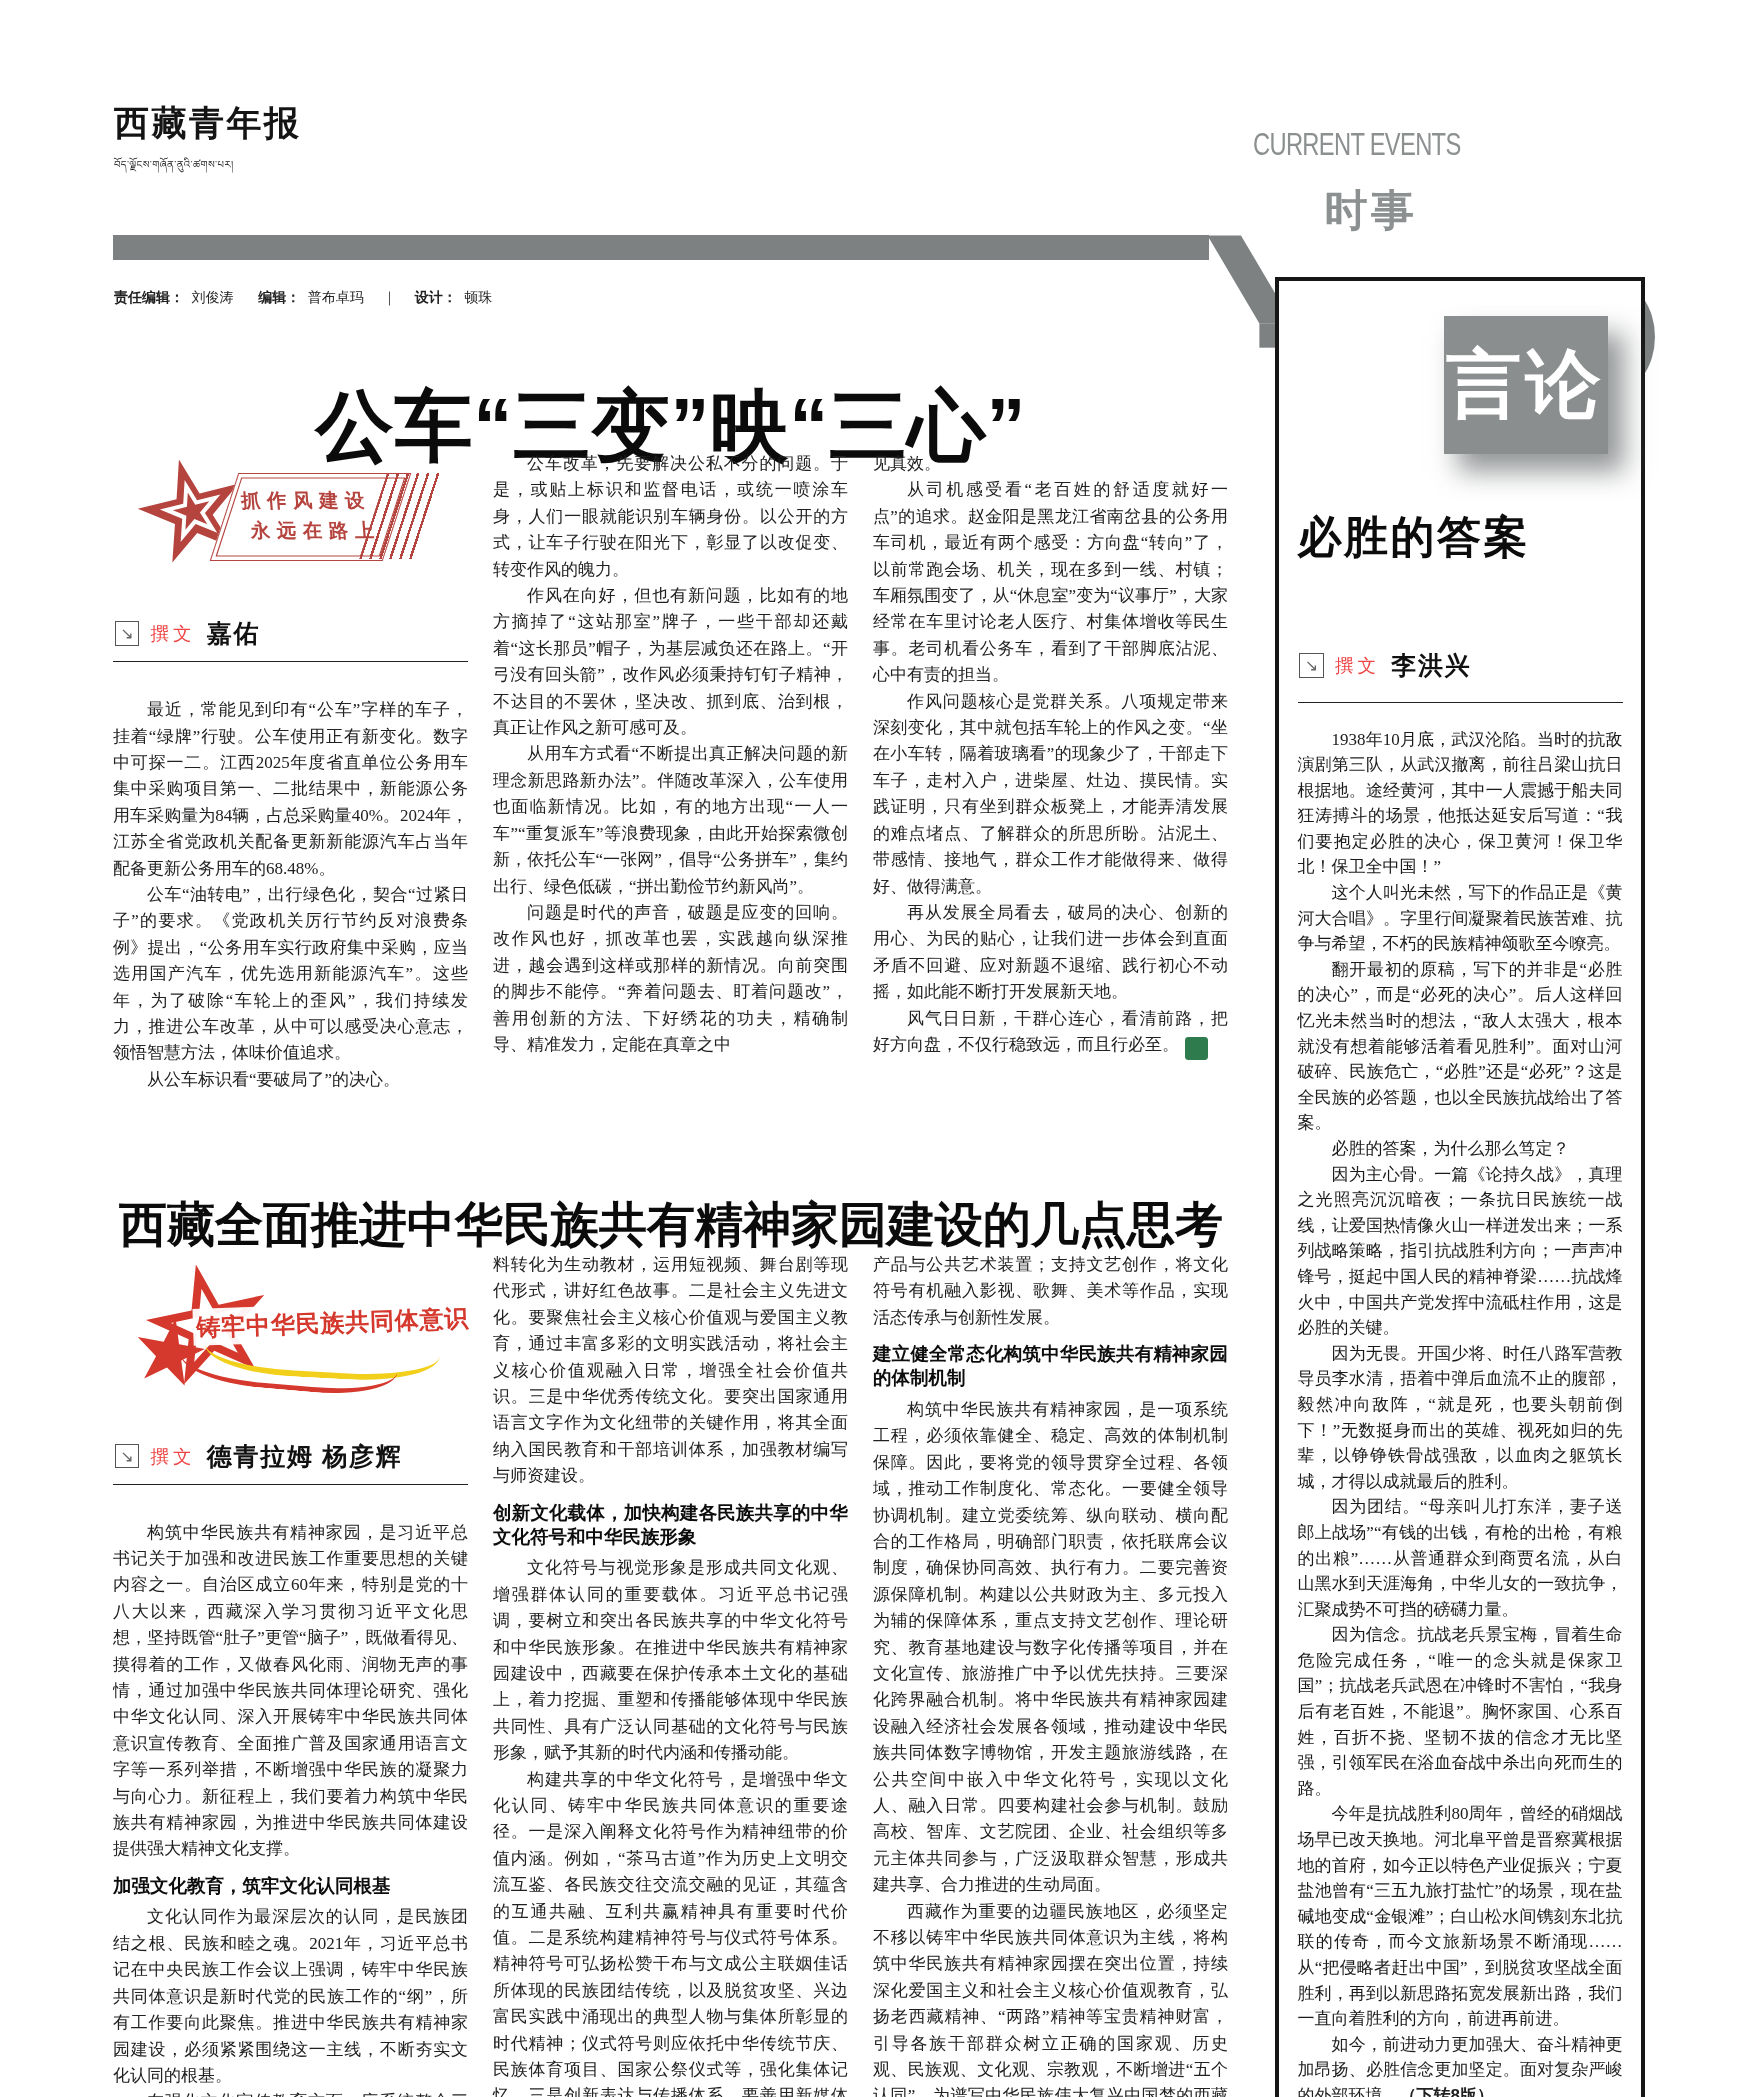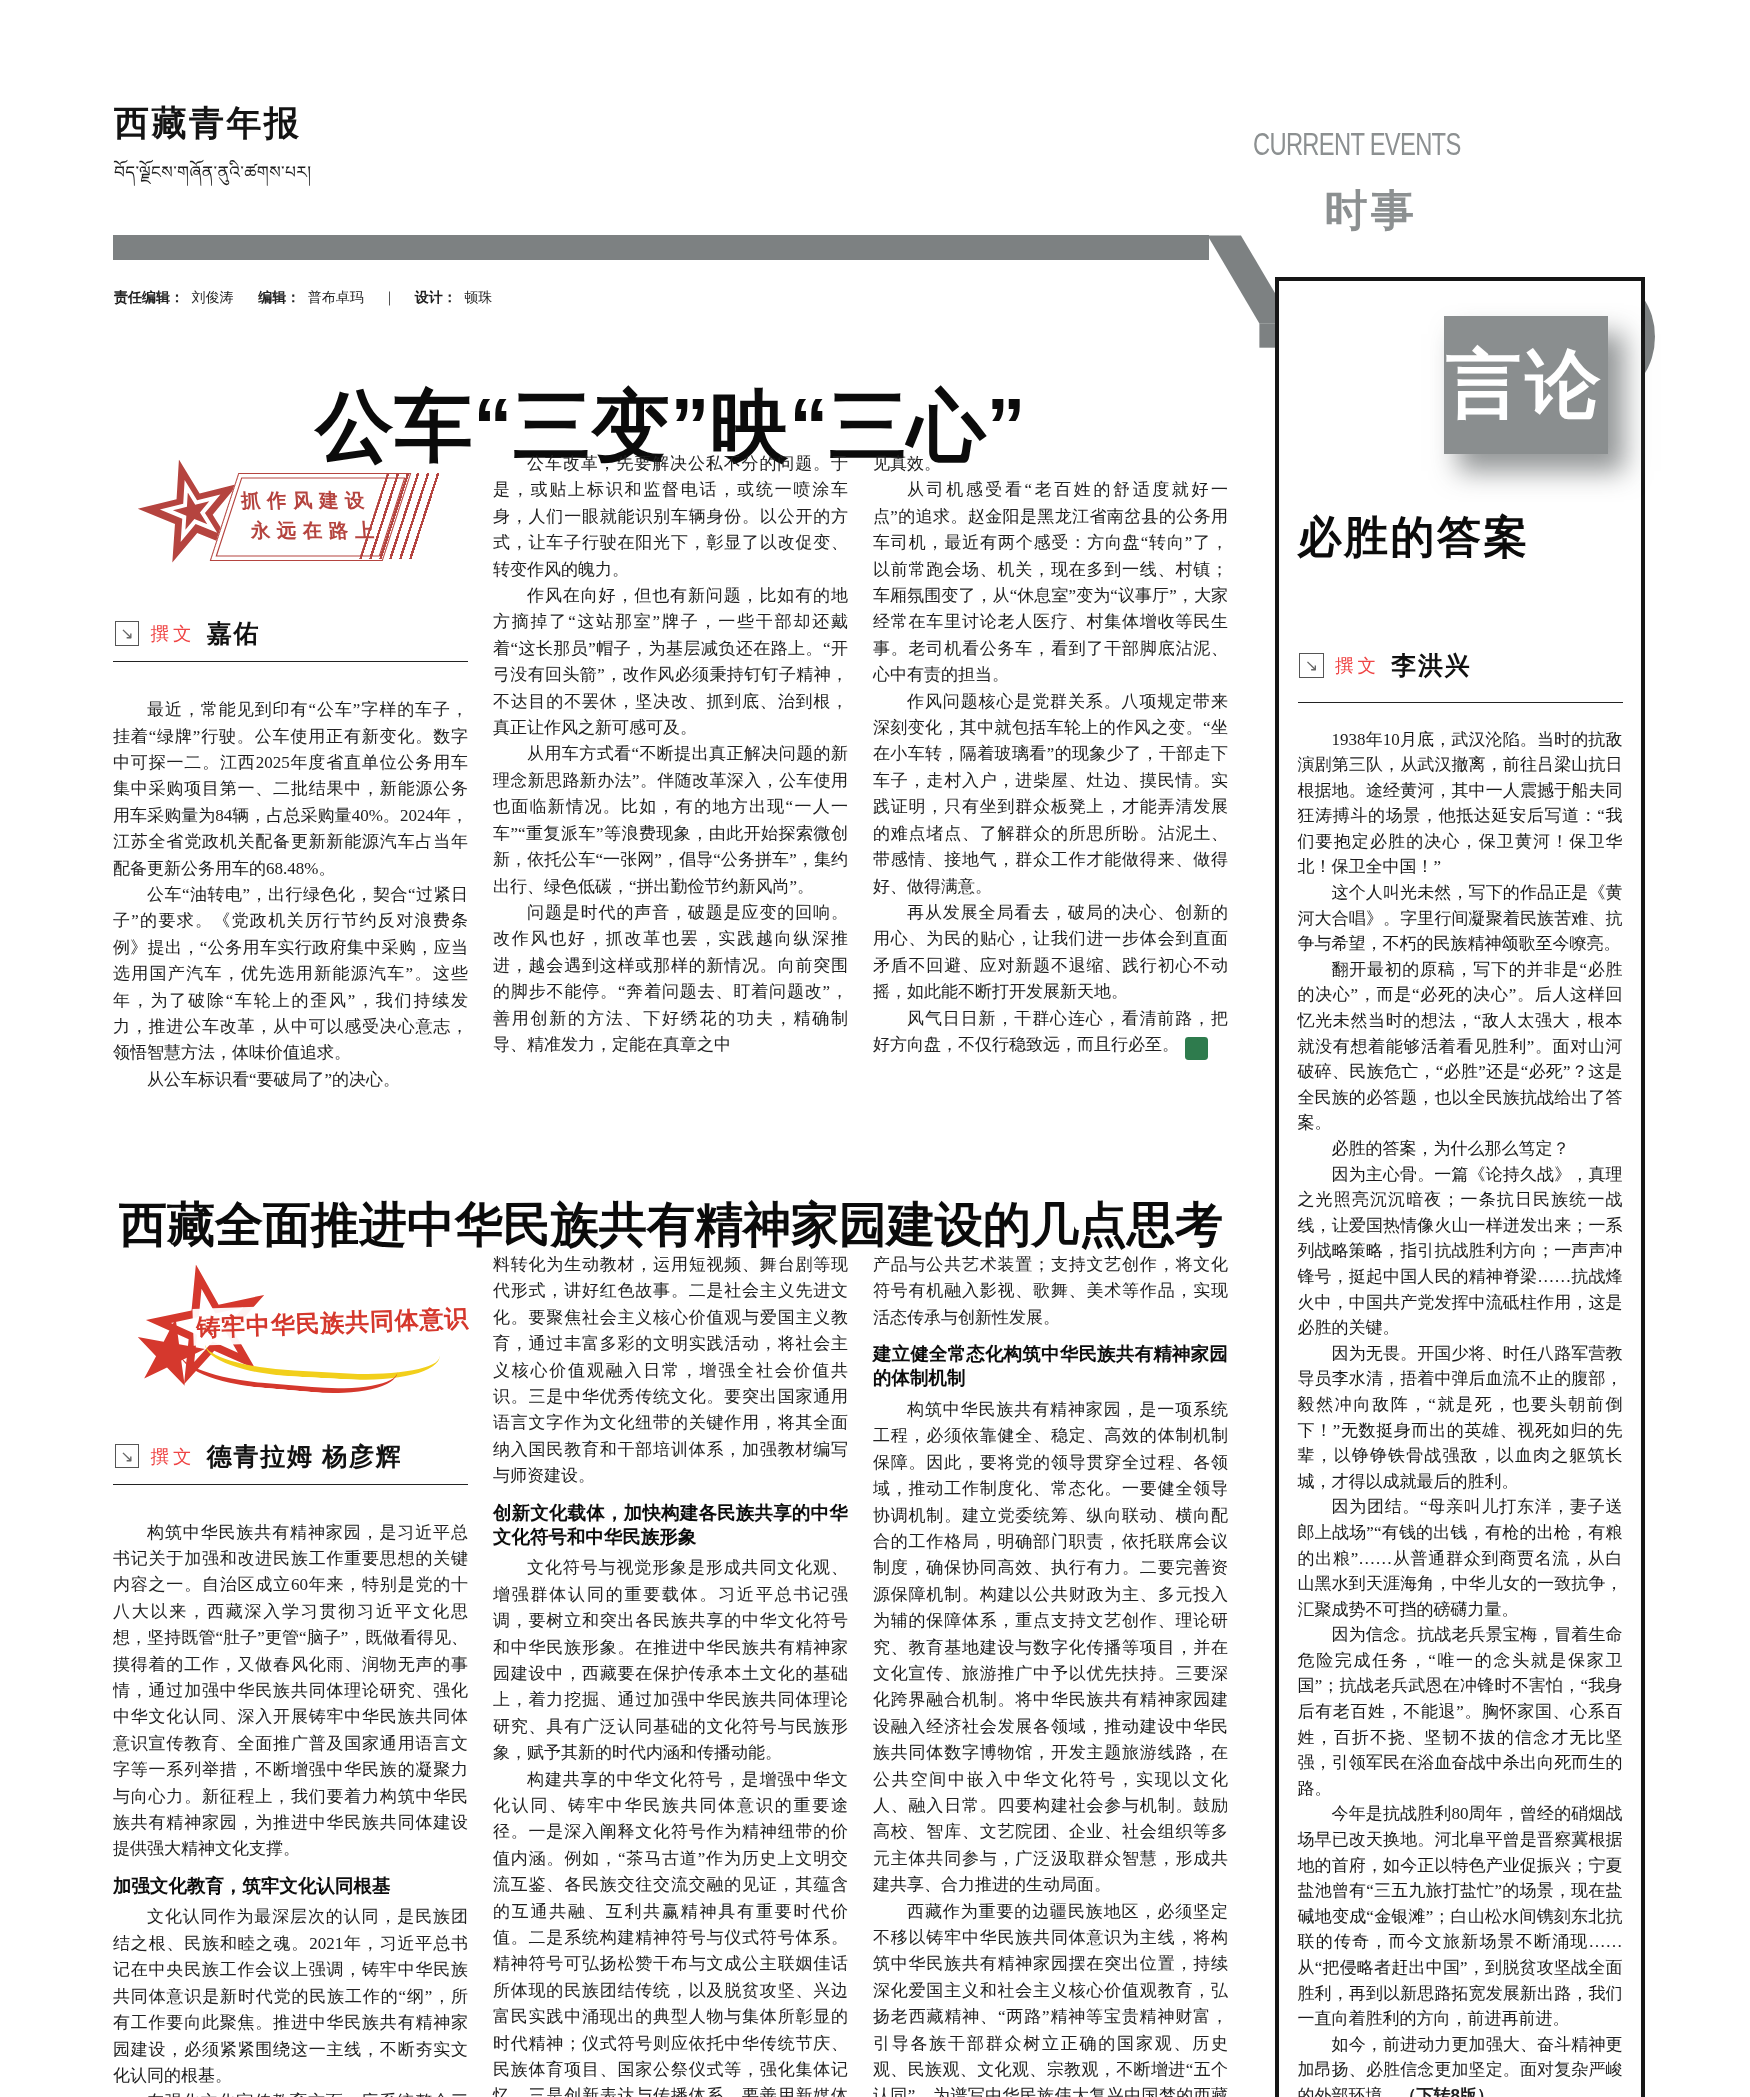--- a/index.html
+++ b/index.html
@@ -3,21 +3,21 @@
 <meta charset="utf-8">
 <style>
   html,body{margin:0;padding:0;background:#fff;}
   .page{position:relative;width:1751px;height:2359px;background:#fff;overflow:hidden;
         font-family:"Liberation Serif","DejaVu Serif",serif;color:#1c1c1c;}
 
   
   .masthead{position:absolute;left:114px;top:100px;}
   .masthead-title{font-size:35px;font-weight:bold;letter-spacing:2.5px;color:#141414;
                   font-family:"Liberation Serif",serif;}
-  .masthead-tibetan{font-size:17px;margin-top:5.9px;color:#1b1b1b;letter-spacing:0.4px;}
+  .masthead-tibetan{font-size:10px;margin-top:5.9px;color:#1b1b1b;letter-spacing:0.4px;}
 
   .section-head{position:absolute;left:1253px;top:118px;display:flex;align-items:center;gap:11px;height:76px;flex-direction:column;}
   .v-bar{width:2.1px;height:72px;background:#8c9091;}
   .section-en{font-size:27px;color:#8c9091;font-family:"Liberation Sans",sans-serif;
               letter-spacing:-0.8px;transform:scale(.88,1.18);transform-origin:left center;white-space:nowrap;}
   .section-zh{font-size:43px;color:#8c9091;font-weight:bold;font-family:"Liberation Sans",sans-serif;letter-spacing:3.4px;}
 
   .gray-band{position:absolute;left:113px;top:235px;width:1096px;height:25px;background:#7d8182;}
   .band-svg{position:absolute;left:1124px;top:227px;}
 
@@ -200,21 +200,21 @@
           <p class="para">构筑中华民族共有精神家园，是习近平总书记关于加强和改进民族工作重要思想的关键内容之一。自治区成立60年来，特别是党的十八大以来，西藏深入学习贯彻习近平文化思想，坚持既管“肚子”更管“脑子”，既做看得见、摸得着的工作，又做春风化雨、润物无声的事情，通过加强中华民族共同体理论研究、强化中华文化认同、深入开展铸牢中华民族共同体意识宣传教育、全面推广普及国家通用语言文字等一系列举措，不断增强中华民族的凝聚力与向心力。新征程上，我们要着力构筑中华民族共有精神家园，为推进中华民族共同体建设提供强大精神文化支撑。</p>
           <h4 class="subhead">加强文化教育，筑牢文化认同根基</h4>
           <p class="para">文化认同作为最深层次的认同，是民族团结之根、民族和睦之魂。2021年，习近平总书记在中央民族工作会议上强调，铸牢中华民族共同体意识是新时代党的民族工作的“纲”，所有工作要向此聚焦。推进中华民族共有精神家园建设，必须紧紧围绕这一主线，不断夯实文化认同的根基。</p>
           <p class="para">在强化文化宣传教育方面，应系统整合三类文化资源：一是革命文化。西藏拥有丰富的革命历史资源。要深入梳理中国共产党在西藏的光辉历程，将革命遗址、文物史</p>
         </div>
     </div>
     <div class="col">
       <div>
           <p class="para cont">料转化为生动教材，运用短视频、舞台剧等现代形式，讲好红色故事。二是社会主义先进文化。要聚焦社会主义核心价值观与爱国主义教育，通过丰富多彩的文明实践活动，将社会主义核心价值观融入日常，增强全社会价值共识。三是中华优秀传统文化。要突出国家通用语言文字作为文化纽带的关键作用，将其全面纳入国民教育和干部培训体系，加强教材编写与师资建设。</p>
           <h4 class="subhead">创新文化载体，加快构建各民族共享的中华文化符号和中华民族形象</h4>
-          <p class="para">文化符号与视觉形象是形成共同文化观、增强群体认同的重要载体。习近平总书记强调，要树立和突出各民族共享的中华文化符号和中华民族形象。在推进中华民族共有精神家园建设中，西藏要在保护传承本土文化的基础上，着力挖掘、通过加强中华民族共同体理论研究、具有广泛认同基础的文化符号与民族形象，赋予其新的时代内涵和传播动能。</p>
+          <p class="para">文化符号与视觉形象是形成共同文化观、增强群体认同的重要载体。习近平总书记强调，要树立和突出各民族共享的中华文化符号和中华民族形象。在推进中华民族共有精神家园建设中，西藏要在保护传承本土文化的基础上，着力挖掘、重塑和传播能够体现中华民族共同性、具有广泛认同基础的文化符号与民族形象，赋予其新的时代内涵和传播动能。</p>
           <p class="para">构建共享的中华文化符号，是增强中华文化认同、铸牢中华民族共同体意识的重要途径。一是深入阐释文化符号作为精神纽带的价值内涵。例如，“茶马古道”作为历史上文明交流互鉴、各民族交往交流交融的见证，其蕴含的互通共融、互利共赢精神具有重要时代价值。二是系统构建精神符号与仪式符号体系。精神符号可弘扬松赞干布与文成公主联姻佳话所体现的民族团结传统，以及脱贫攻坚、兴边富民实践中涌现出的典型人物与集体所彰显的时代精神；仪式符号则应依托中华传统节庆、民族体育项目、国家公祭仪式等，强化集体记忆。三是创新表达与传播体系。要善用新媒体平台，以短视频、直播、虚拟展馆等形式动态呈现文化符号；推进文旅融合，开发具有代表性的文创</p>
         </div>
     </div>
     <div class="col">
       <div>
           <p class="para cont">产品与公共艺术装置；支持文艺创作，将文化符号有机融入影视、歌舞、美术等作品，实现活态传承与创新性发展。</p>
           <h4 class="subhead">建立健全常态化构筑中华民族共有精神家园的体制机制</h4>
           <p class="para">构筑中华民族共有精神家园，是一项系统工程，必须依靠健全、稳定、高效的体制机制保障。因此，要将党的领导贯穿全过程、各领域，推动工作制度化、常态化。一要健全领导协调机制。建立党委统筹、纵向联动、横向配合的工作格局，明确部门职责，依托联席会议制度，确保协同高效、执行有力。二要完善资源保障机制。构建以公共财政为主、多元投入为辅的保障体系，重点支持文艺创作、理论研究、教育基地建设与数字化传播等项目，并在文化宣传、旅游推广中予以优先扶持。三要深化跨界融合机制。将中华民族共有精神家园建设融入经济社会发展各领域，推动建设中华民族共同体数字博物馆，开发主题旅游线路，在公共空间中嵌入中华文化符号，实现以文化人、融入日常。四要构建社会参与机制。鼓励高校、智库、文艺院团、企业、社会组织等多元主体共同参与，广泛汲取群众智慧，形成共建共享、合力推进的生动局面。</p>
         </div>
       <p class="para"><span>西藏作为重要的边疆民族地区，必须坚定不移以铸牢中华民族共同体意识为主线，将构筑中华民族共有精神家园摆在突出位置，持续深化爱国主义和社会主义核心价值观教育，弘扬老西藏精神、“两路”精神等宝贵精神财富，引导各族干部群众树立正确的国家观、历史观、民族观、文化观、宗教观，不断增进“五个认同”，为谱写中华民族伟大复兴中国梦的西藏篇章而团结奋斗。</span><span class="endmark">青</span></p>

